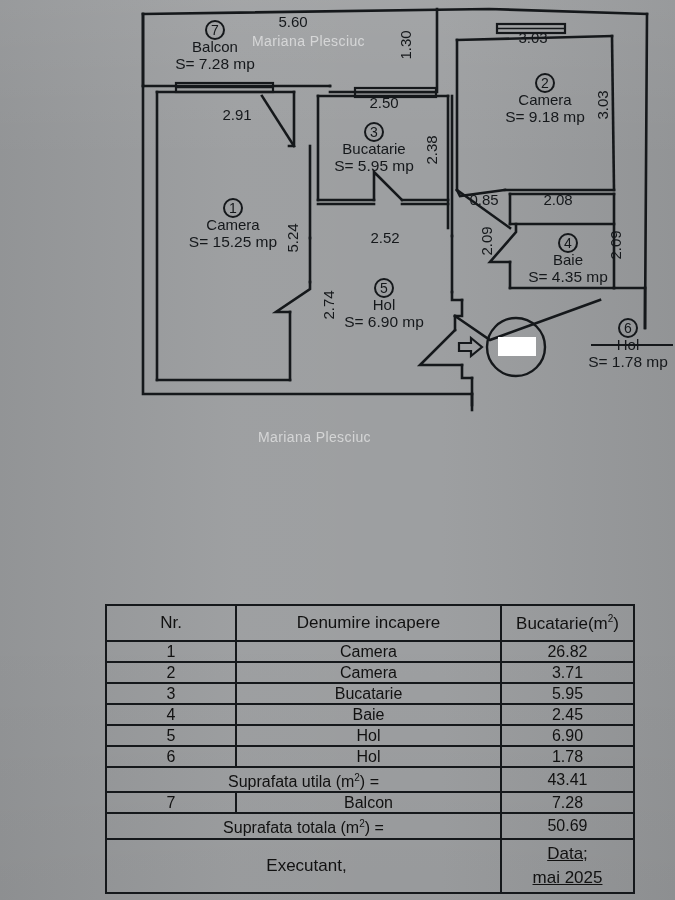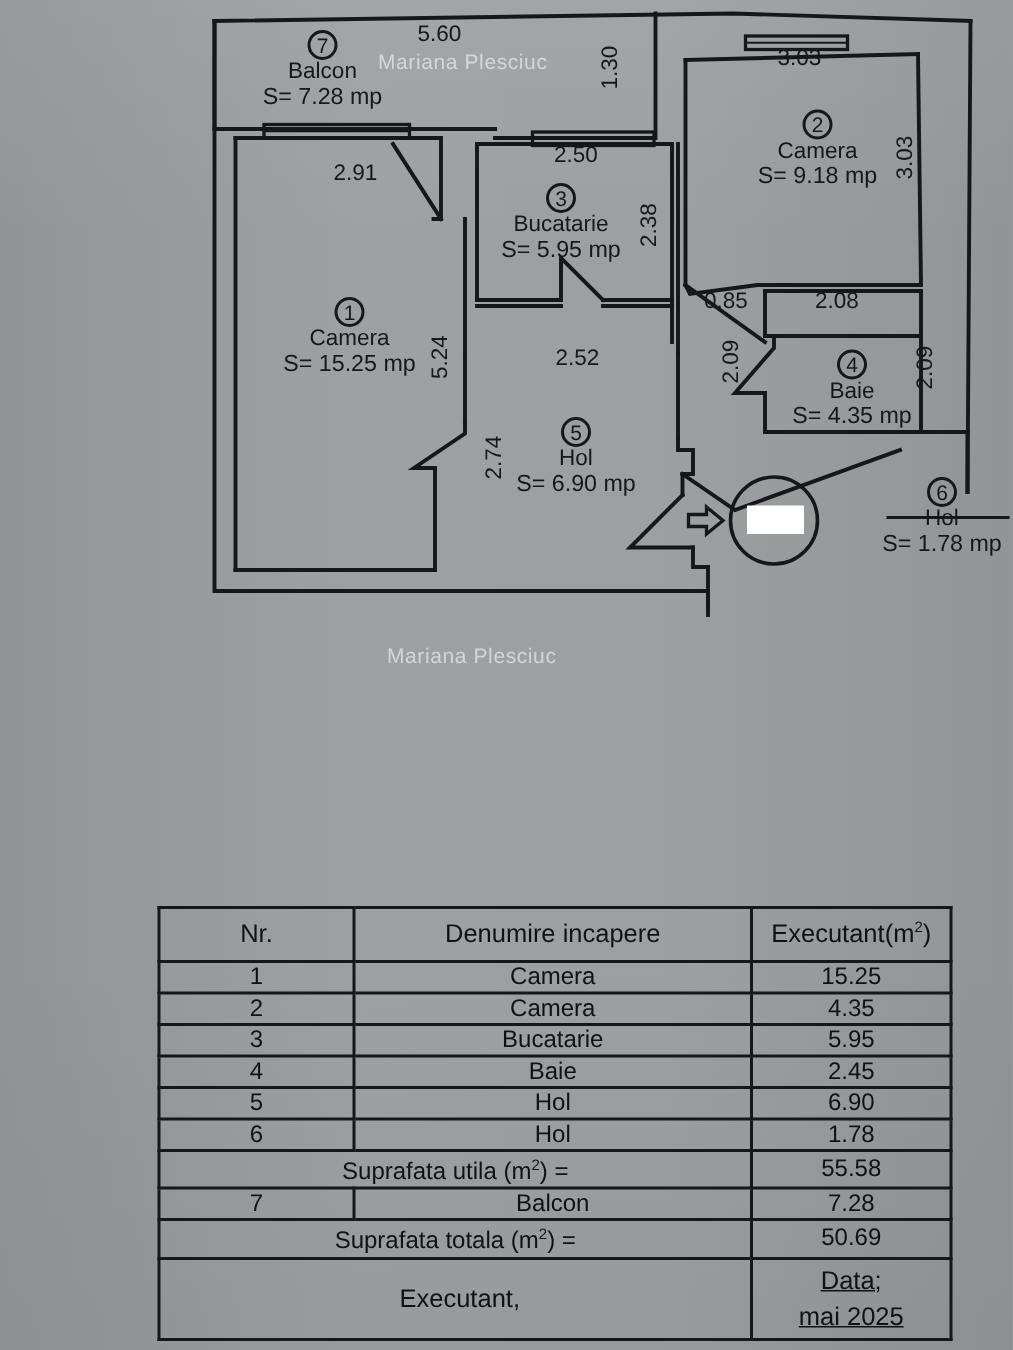--- a/index.html
+++ b/index.html
@@ -230,32 +230,32 @@
     <colgroup>
       <col class="col-nr">
         <col class="col-name">
         <col class="col-area">
     </colgroup>
     <tbody id="table-body">
       <tr class="head">
         <td>Nr.</td>
         <td>Denumire incapere</td>
         <td>
-          <span>Executant(m</span><sup>2</sup><span>)</span>
+          <span>Bucatarie(m</span><sup>2</sup><span>)</span>
         </td>
       </tr>
     <tr class="row">
           <td>1</td>
           <td>Camera</td>
-          <td>15.25</td>
+          <td>26.82</td>
         </tr>
         <tr class="row">
           <td>2</td>
           <td>Camera</td>
-          <td>4.35</td>
+          <td>3.71</td>
         </tr>
         <tr class="row">
           <td>3</td>
           <td>Bucatarie</td>
           <td>5.95</td>
         </tr>
         <tr class="row">
           <td>4</td>
           <td>Baie</td>
           <td>2.45</td>
@@ -265,21 +265,21 @@
           <td>Hol</td>
           <td>6.90</td>
         </tr>
         <tr class="row">
           <td>6</td>
           <td>Hol</td>
           <td>1.78</td>
         </tr>
         <tr class="sum">
           <td colspan="2"><span>Suprafata utila (m</span><sup class="">2</sup><span>) =</span></td>
-          <td>55.58</td>
+          <td>43.41</td>
         </tr>
         <tr class="row">
           <td>7</td>
           <td>Balcon</td>
           <td>7.28</td>
         </tr>
         <tr class="sum">
           <td colspan="2"><span>Suprafata totala (m</span><sup class="">2</sup><span>) =</span></td>
           <td>50.69</td>
         </tr>

